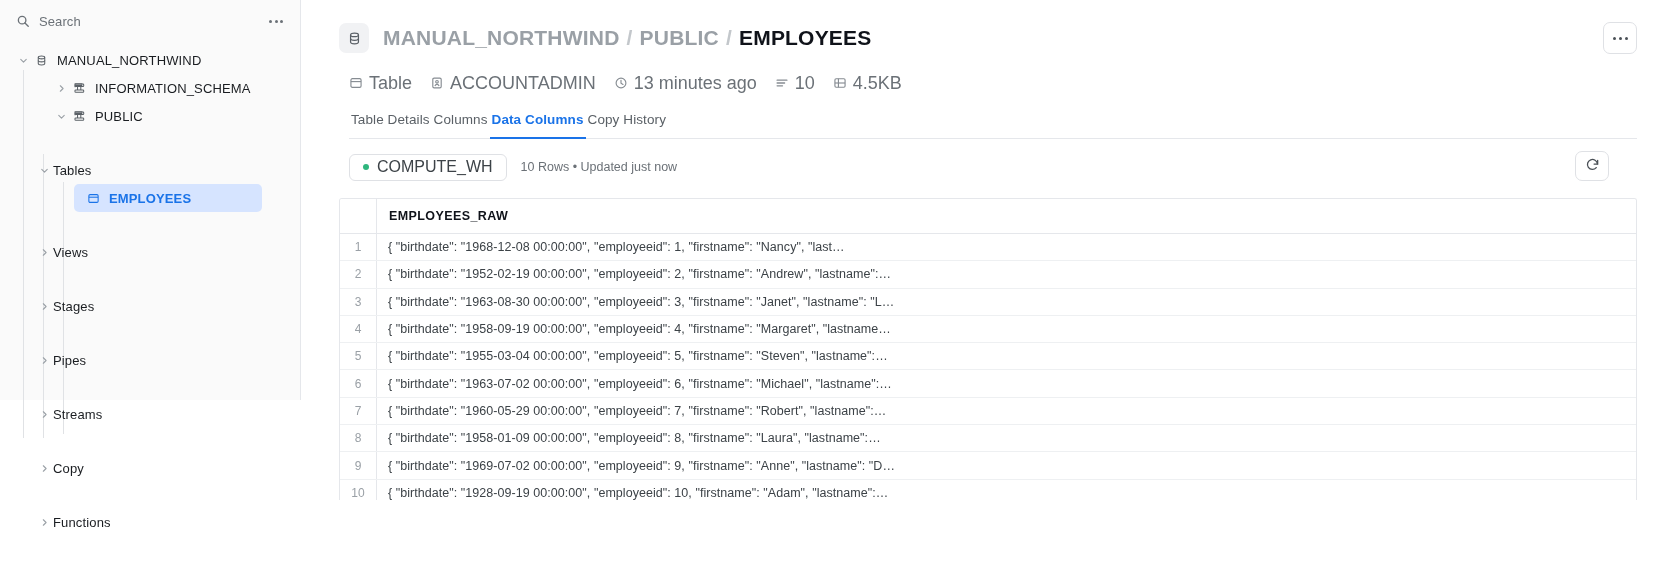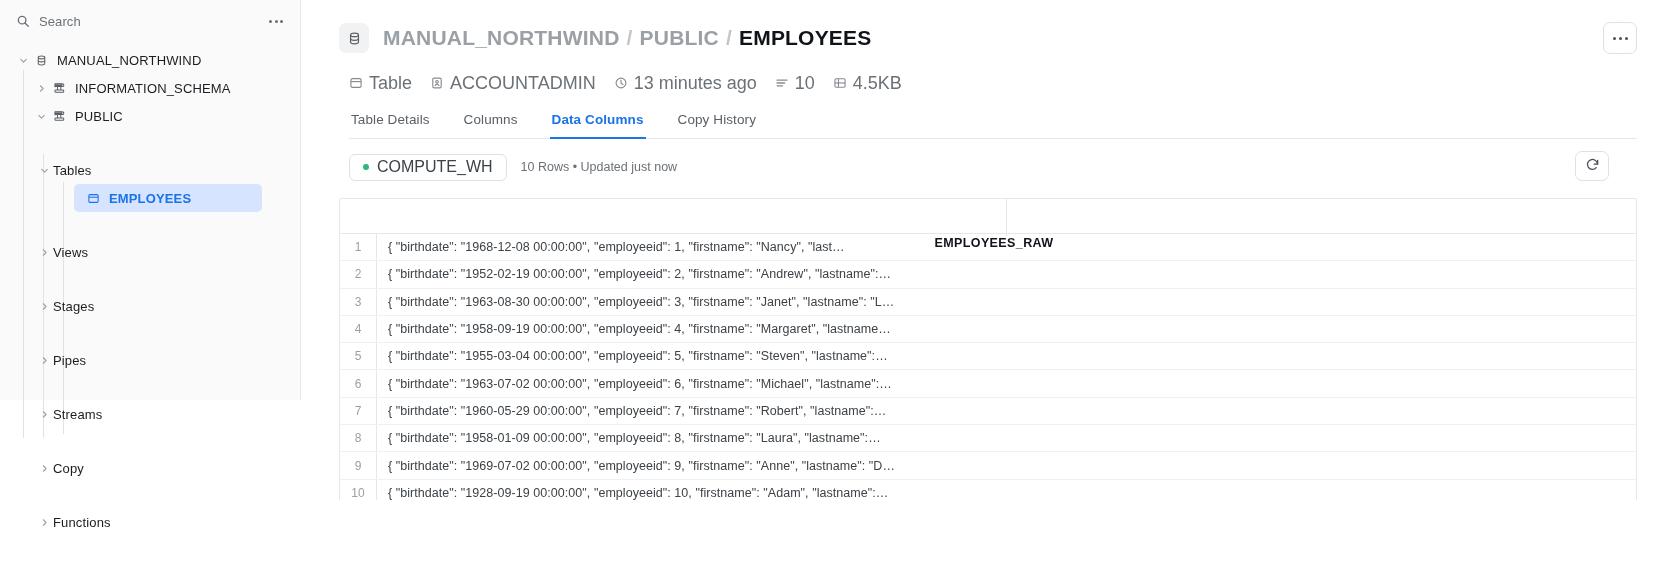--- a/index.html
+++ b/index.html
@@ -56,21 +56,21 @@
     color: #5a6066; margin-right: 7px;
   }
   .node .lbl { white-space: nowrap; letter-spacing: .15px; }
   .node.selected {
     background: #d6e4ff; margin-left: 74px; margin-right: 38px;
     padding-left: 10px;
   }
   .node.selected .lbl { color: #1a73e8; font-weight: 600; }
   .node.selected .tico { color: #1a73e8; }
   .lvl0 { padding-left: 14px; }
-  .lvl1 { padding-left: 32px; }
+  .lvl1 { padding-left: 32px; margin-left: 20px; }
   .lvl2 { padding-left: 35px; margin-top: 26px; }
   .lvl3 { padding-left: 68px; }
   .guide {
     position: absolute; width: 1px; background: #e0e2e5;
   }
 
   
   .main { flex: 1; height: 569px; position: relative; background: #fff; }
   .main-header {
     padding: 16px 28px 0 38px;
@@ -101,21 +101,21 @@
 
   .meta-row {
     display: flex; align-items: center; gap: 18px;
     height: 30px; margin-top: 8px; margin-left: 10px;
     font-size: 18px; color: #6b7177;
   }
   .meta-item { display: flex; align-items: center; gap: 6px; white-space: nowrap; }
   .meta-item .mi { width: 14px; height: 14px; flex: 0 0 14px; color: #868c92; display: flex; align-items: center; }
 
   .tabs {
-    display: flex; align-items: flex-end; gap: 30px;
+    display: flex; align-items: flex-end; 
     margin-top: 14px; margin-left: 10px;
     border-bottom: 1px solid #e5e7eb;
     padding-right: 28px;
   }
   .tab {
     font-size: 13.5px; color: #5a6066; padding: 0 2px 11px 2px;
     cursor: pointer; white-space: nowrap; position: relative; letter-spacing: .1px;
   }
   .tab.active { color: #1a73e8; font-weight: 600; }
   .tab.active:after {
@@ -146,21 +146,21 @@
 
   
   .grid-wrap {
     margin: 17px 0 0 38px; margin-right: 28px;
     border: 1px solid #e5e7eb; border-bottom: none;
     border-radius: 3px 3px 0 0;
     overflow: hidden; height: 302px;
   }
   .grid-head {
     display: flex; height: 35px; align-items: center;
-    border-bottom: 1px solid #e5e7eb; background: #fff; flex-direction: column;
+    border-bottom: 1px solid #e5e7eb; background: #fff;
   }
   .cell-idx {
     width: 37px; flex: 0 0 37px; height: 100%;
     display: flex; align-items: center; justify-content: center;
     font-size: 12px; color: #9aa0a6;
     border-right: 1px solid #e5e7eb;
   }
   .grid-head .cell-idx { border-right: 1px solid #e5e7eb; }
   .col-name {
     font-size: 12.5px; font-weight: 700; color: #10131a;

